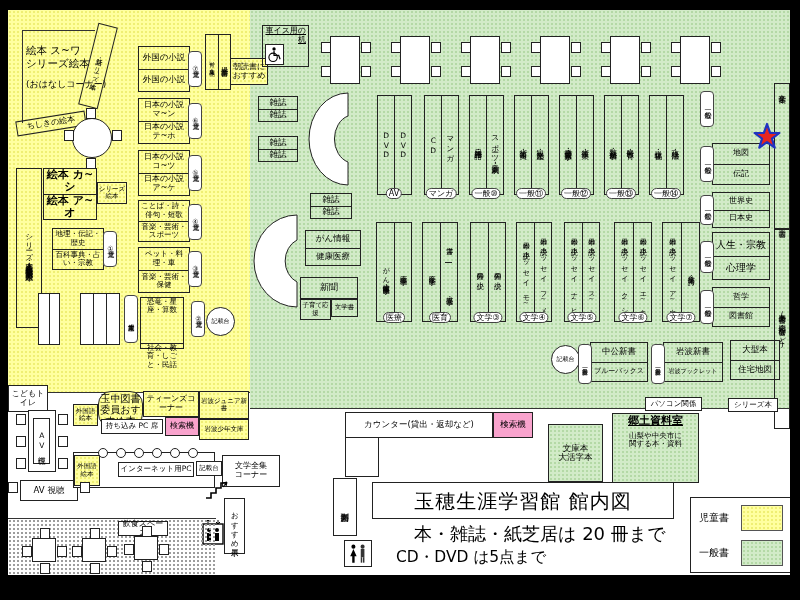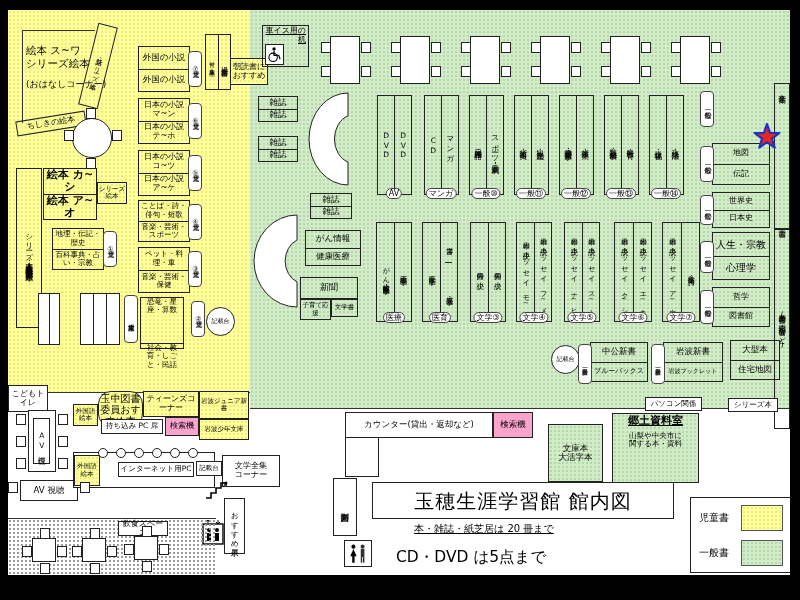--- a/index.html
+++ b/index.html
@@ -232,21 +232,21 @@
         <circle cx="7" cy="3.5" r="2.2" fill="#000"></circle>
         <path d="M7 6 l-3.5 8 h2.2 v7 h2.6 v-7 h2.2 z" fill="#000"></path>
         <circle cx="17" cy="3.5" r="2.2" fill="#333"></circle>
         <rect x="15" y="6" width="4" height="9" fill="#333"></rect>
         <rect x="15" y="15" width="1.6" height="6" fill="#333"></rect>
         <rect x="17.4" y="15" width="1.6" height="6" fill="#333"></rect>
       </svg>
   </div>
 
   <div class="b white ctr" style="left:364px;top:472px;width:302px;height:37px;font-size:20px;letter-spacing:1px;border-width:1.5px;">玉穂生涯学習館 館内図</div>
-  <div class="lbl" style="left:406px;top:513px;font-size:10px;text-decoration:underline;">本・雑誌・紙芝居は 20 冊まで</div>
+  <div class="lbl" style="left:406px;top:513px;font-size:18px;">本・雑誌・紙芝居は 20 冊まで</div>
   <div class="lbl" style="left:388px;top:538px;font-size:15.5px;">CD・DVD は5点まで</div>
 
   <div class="b white" style="left:682px;top:487px;width:102px;height:76px;display:flex;flex-direction:column;justify-content:space-around;padding:2px 8px;">
     <div style="display:flex;align-items:center;justify-content:space-between;">
       <span style="font-size:10px;">児童書</span>
       <span class="pat-yellow" style="width:40px;height:24px;border:1px solid #555;display:inline-block;"></span>
     </div>
     <div style="display:flex;align-items:center;justify-content:space-between;">
       <span style="font-size:10px;">一般書</span>
       <span class="pat-green" style="width:40px;height:24px;border:1px solid #555;display:inline-block;"></span>

